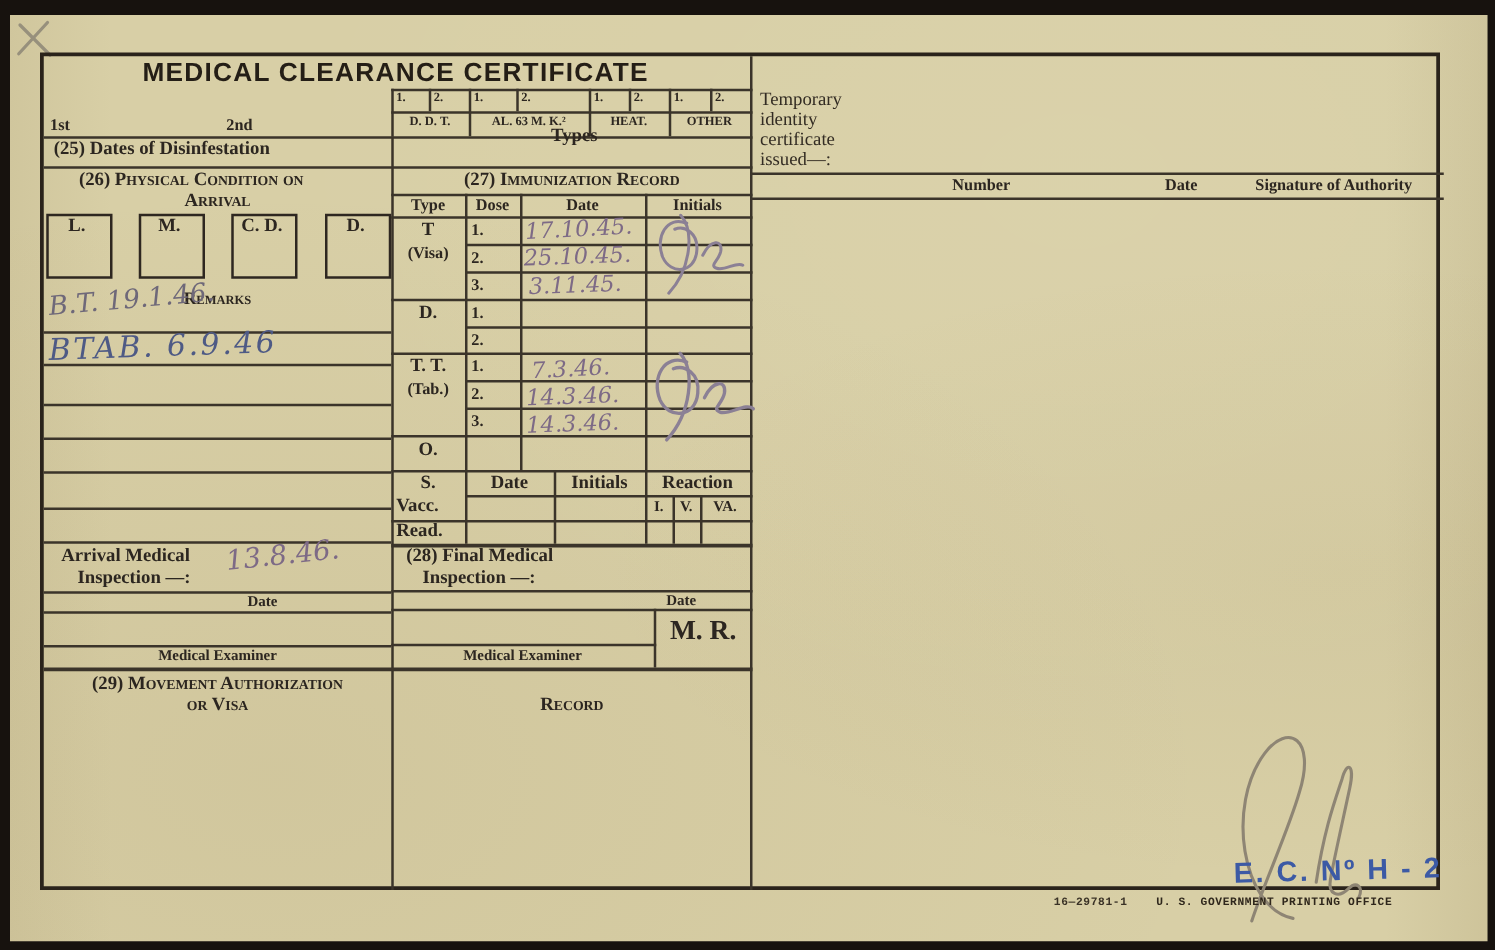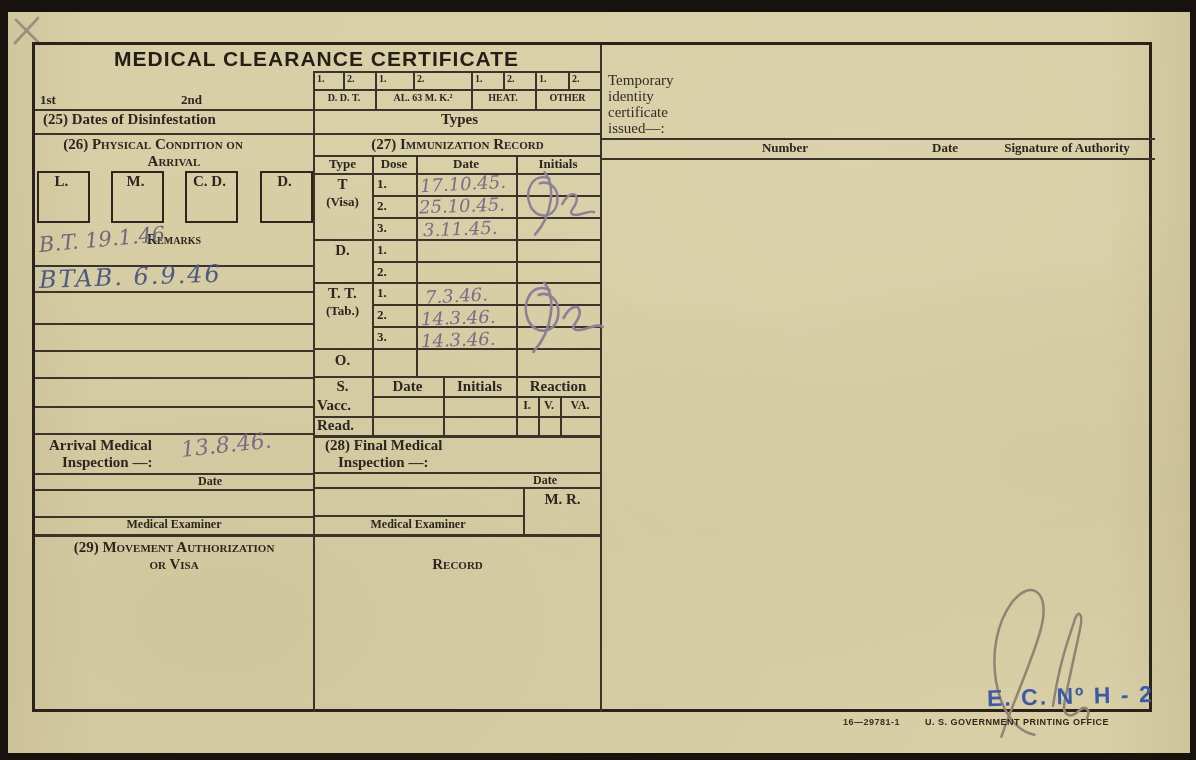--- a/index.html
+++ b/index.html
@@ -13,28 +13,28 @@
       linear-gradient(90deg, rgba(105,82,38,.07), rgba(0,0,0,0) 7%, rgba(0,0,0,0) 93%, rgba(105,82,38,.09));}
   .frame{position:absolute;left:24px;top:30px;width:1120px;height:670px;
          border:3px solid #2a231b;box-sizing:border-box;color:#2c2620}
   .abs{position:absolute}
   .hl{position:absolute;height:2px;background:#3b342a}
   .vl{position:absolute;width:2px;background:#3b342a}
   .b{font-weight:bold}
   .sc{font-variant:small-caps}
   .ctr{text-align:center}
   .s10{font-size:10px}.s12{font-size:12px}.s13{font-size:13px}.s14{font-size:14px}
-  .s15{font-size:15px}.s16{font-size:15px}
+  .s15{font-size:15px}.s16{font-size:22px}
   .ttl{font-family:"Liberation Sans",sans-serif;font-weight:bold;font-size:21px;
        letter-spacing:1px;color:#241e16}
   .hw{font-family:"DejaVu Serif",serif;font-style:italic;white-space:nowrap}
   .box{position:absolute;border:2px solid #2e2720;width:49px;height:48px}
   .stamp{font-family:"Liberation Sans",sans-serif;font-weight:bold;font-size:23px;
          letter-spacing:2px;color:#3c5aa5;transform:rotate(-1.5deg);white-space:nowrap}
-  .foot{font-family:Liberation Sans, sans-serif;font-weight:bold;font-size:9px;
+  .foot{font-family:Liberation Mono, monospace;font-weight:bold;font-size:9px;
         letter-spacing:.5px;color:#3a3226;white-space:nowrap}
   svg{position:absolute;overflow:visible}
 </style>
 </head>
 <body>
 
 <div class="paper">
 
   <svg class="abs" style="left:2px;top:0" width="34" height="36">
     <path d="M6,8 L30,32 M28,6 L5,31" stroke="#97907c" stroke-width="2.6" fill="none" stroke-linecap="round"></path>
@@ -70,21 +70,21 @@
     <span class="abs b s10" style="left:504px;top:28px">1.</span>
     <span class="abs b s10" style="left:537px;top:28px">2.</span>
 
     <span class="abs b s10 ctr" style="left:278px;top:47px;width:62px">D. D. T.</span>
     <span class="abs b s10 ctr" style="left:340px;top:47px;width:96px">AL. 63 M. K.²</span>
     <span class="abs b s10 ctr" style="left:436px;top:47px;width:64px">HEAT.</span>
     <span class="abs b s10 ctr" style="left:500px;top:47px;width:65px">OTHER</span>
 
     <div class="hl" style="left:0;top:64px;width:567px"></div>
     <span class="abs b s15" style="left:8px;top:66px">(25) Dates of Disinfestation</span>
-    <span class="abs b s15 ctr" style="left:278px;top:66px;width:293px">Types</span>
+    <span class="abs b s15 ctr" style="left:278px;top:56px;width:293px">Types</span>
     <div class="hl" style="left:0;top:88px;width:567px"></div>
 
     <div class="abs b s15 sc ctr" style="left:0;top:91px;width:236px">(26) Physical Condition on</div>
     <div class="abs b s15 sc ctr" style="left:0;top:108px;width:278px">Arrival</div>
 
     <div class="box" style="left:2px;top:126px"></div>
     <div class="box" style="left:76px;top:126px"></div>
     <div class="box" style="left:150px;top:126px"></div>
     <div class="box" style="left:225px;top:126px"></div>
     <span class="abs b s15 ctr" style="left:2px;top:128px;width:49px">L.</span>

